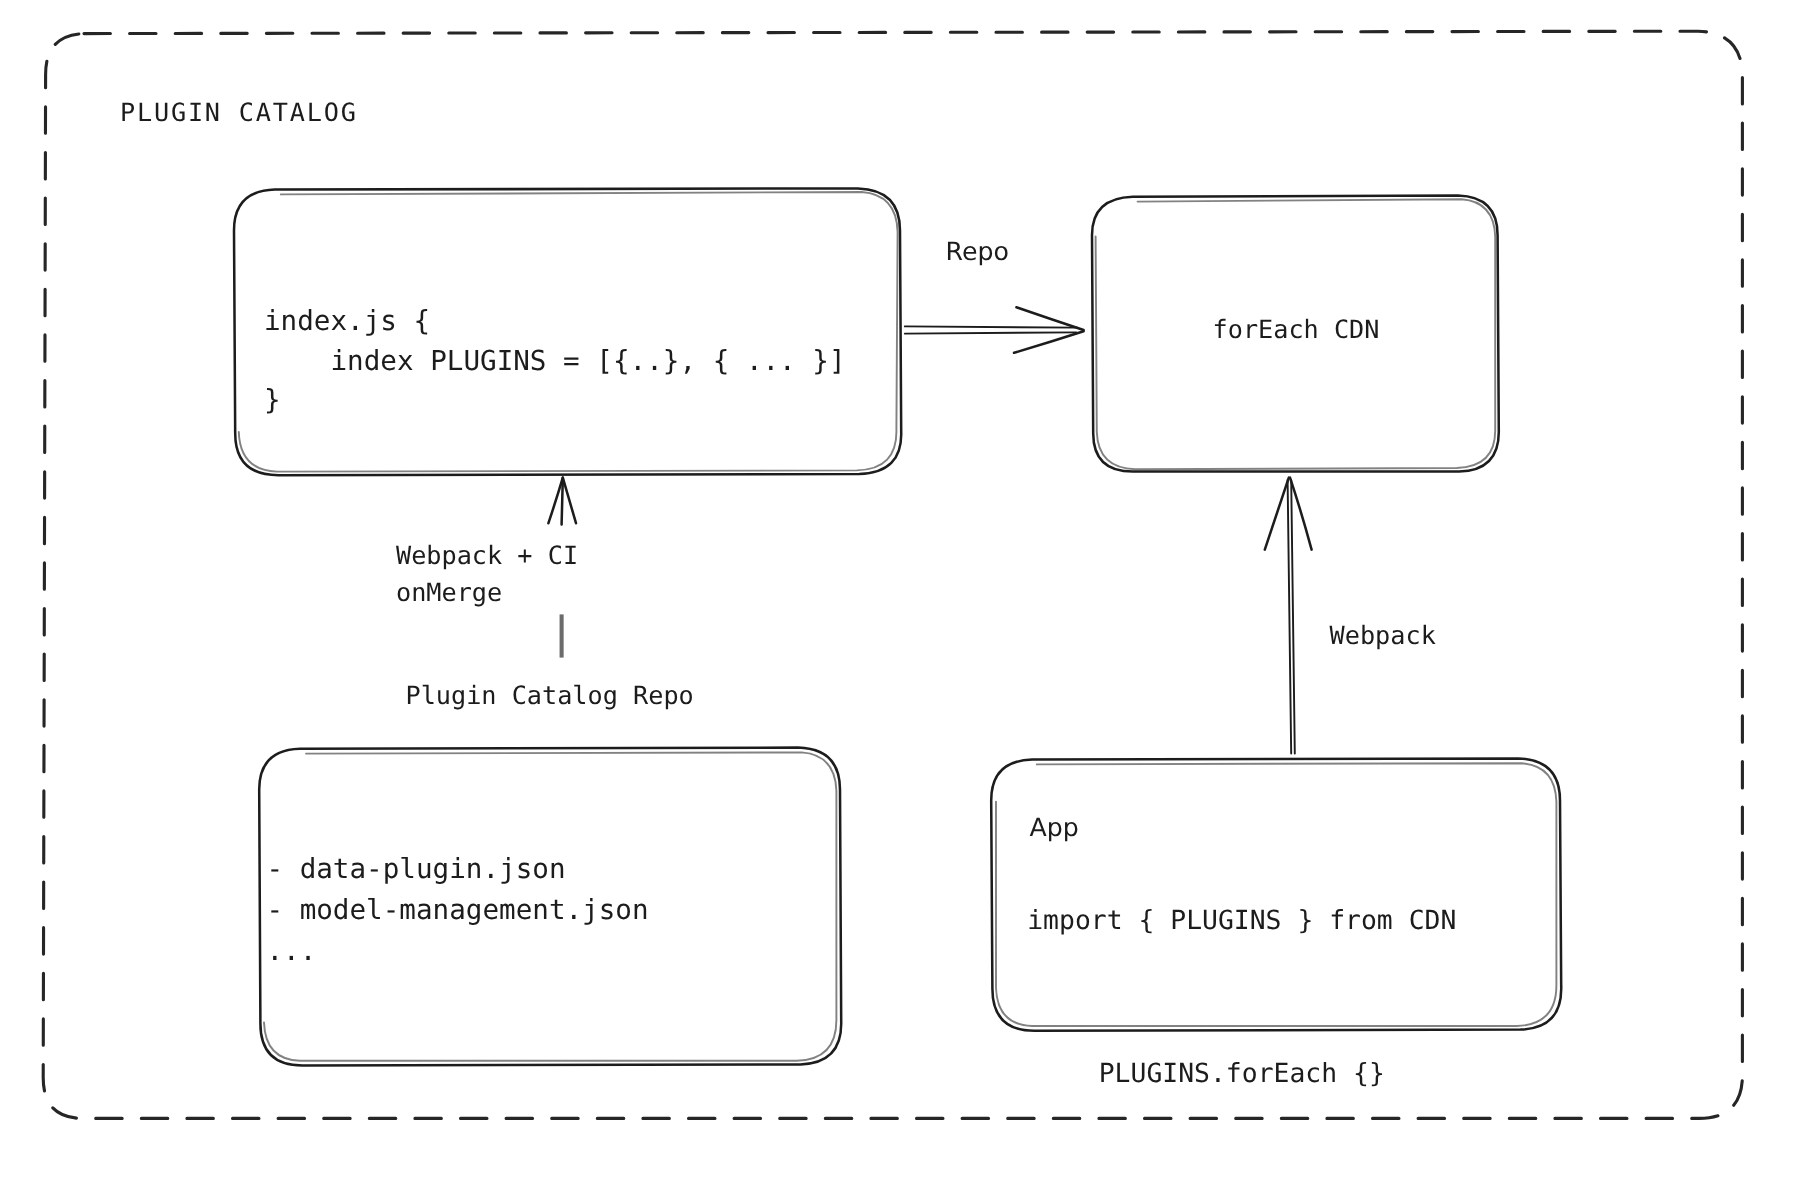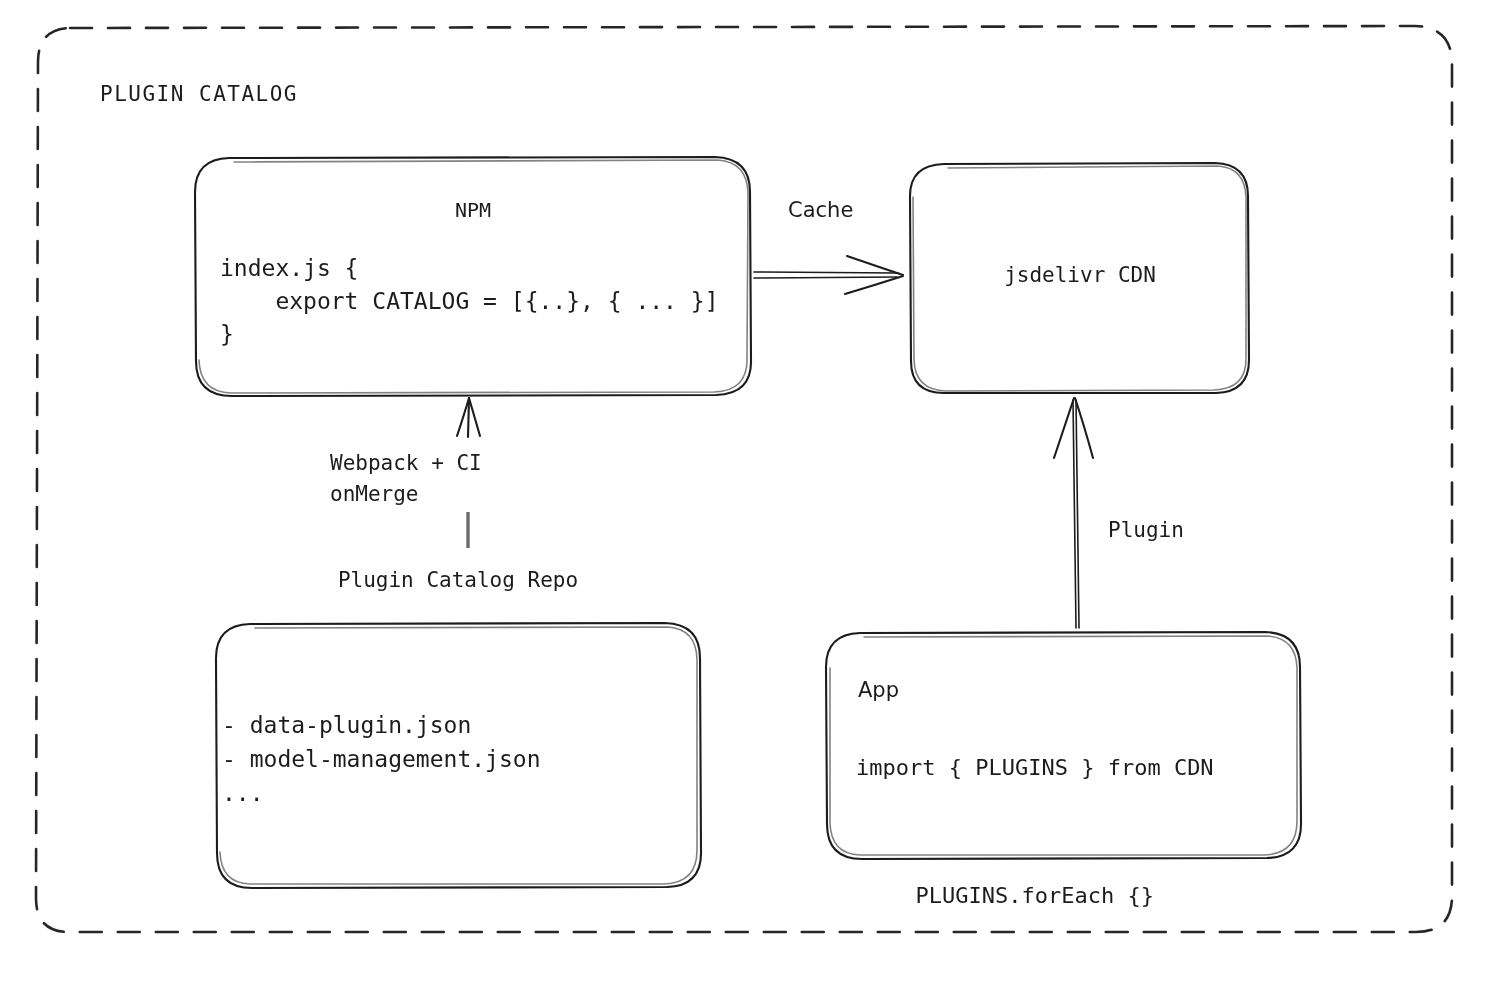--- a/index.html
+++ b/index.html
@@ -181,29 +181,28 @@
     <g>
       <path class="stroke-thin" d="M 1076 628 L 1073 400"></path>
       <path class="stroke-thin" d="M 1079 628 L 1076 400"></path>
       <path class="stroke" d="M 1054 458 Q 1065 425 1074 398"></path>
       <path class="stroke" d="M 1093 458 Q 1084 425 1075 398"></path>
     </g>
   </svg>
 
   <div class="txt group-title">PLUGIN CATALOG</div>
 
-  <div class="txt npm-title">NPM</div>
   <div class="txt npm-code">index.js {
-    export CATALOG = [{..}, { ... }]
+    index PLUGINS = [{..}, { ... }]
 }</div>
 
-  <div class="txt cdn-title">jsdelivr CDN</div>
-
-  <div class="txt cache-label">Cache</div>
-  <div class="txt import-label">Plugin</div>
+  <div class="txt cdn-title">forEach CDN</div>
+
+  <div class="txt cache-label">Repo</div>
+  <div class="txt import-label">Webpack</div>
   <div class="txt webpack-label">Webpack + CI
 onMerge</div>
 
   <div class="txt repo-label">Plugin Catalog Repo</div>
   <div class="txt repo-list">- data-plugin.json
 - model-management.json
 ...</div>
 
   <div class="txt app-title">App</div>
   <div class="txt app-code">import { PLUGINS } from CDN

